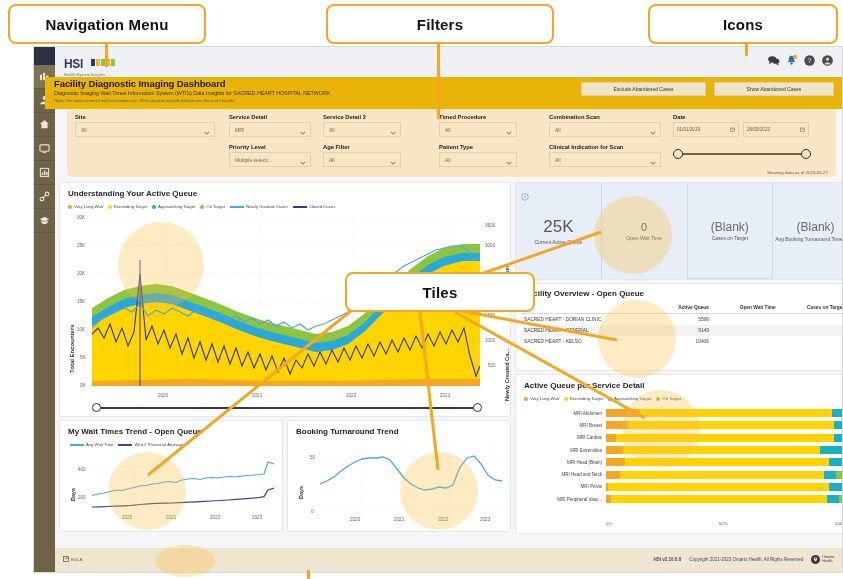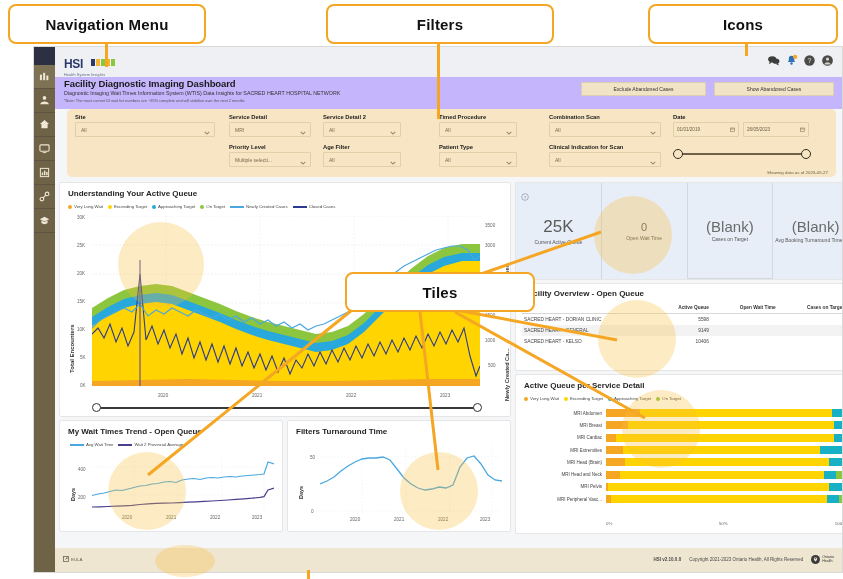--- a/index.html
+++ b/index.html
@@ -55,22 +55,22 @@
 
   .hdr-icons {
     position: absolute; right: 8px; top: 6px;
     display: flex; gap: 5px; align-items: center;
   }
   .hdr-icons .ic { width: 13px; height: 13px; display:block; }
   .hdr-icons .ic svg { width: 13px; height: 13px; }
 
   
   .titleband {
-    position: absolute; left: 21px; top: 30px; right: 0; height: 32px;
-    background: #c4b5fd;
+    position: absolute; left: 11px; top: 30px; right: 0; height: 32px;
+    background: #eab308;
   }
   .pg-title { position:absolute; left: 9px; top: 1px; font-size: 9.5px; font-weight: bold; color: #1b1b1b; letter-spacing: -.1px;}
   .pg-sub { position:absolute; left: 9px; top: 13px; font-size: 5.3px; color: #333; }
   .pg-note { position:absolute; left: 9px; top: 21px; font-size: 3.9px; color: #555; }
 
   .btn-abandon {
     position: absolute; top: 5px; height: 14px;
     background: #f0e3c6; border: 1px solid #ddd0b0;
     font-size: 5px; color: #333;
     display: flex; align-items: center; justify-content: center;
@@ -163,21 +163,21 @@
   #cardKpi { left: 460px; top: 2px; width: 344px; height: 98px; background:#e8eef7; }
   .kpi-grid { position: absolute; inset: 0; display: flex; }
   .kpi {
     flex: 1; border-right: 1px solid #cfd8e6;
     display: flex; flex-direction: column; align-items: center; justify-content: center;
     gap: 2px;
   }
   .kpi:last-child { border-right: none; }
   .kpi-val { font-size: 17px; color: #5a5a5a; font-weight: normal; }
   .kpi-val.sm { font-size: 11px; }
-  .kpi-val.blank { font-size: 15px; color: #6a6a6a; }
+  .kpi-val.blank { font-size: 12px; color: #6a6a6a; }
   .kpi-lab { font-size: 5px; color: #555; text-align: center; line-height: 1.25; }
   .kpi-split { flex: 1; display:flex; flex-direction: column; border-right: 1px solid #cfd8e6; }
   .kpi-split > div {
     flex: 1; display:flex; flex-direction: column; align-items:center; justify-content:center; gap:1px;
   }
   .kpi-split > div:first-child { border-bottom: 1px solid #cfd8e6; }
   .help-ic { position: absolute; left: 5px; top: 4px; width: 8px; height: 8px; }
   .help-ic svg { width: 8px; height: 8px; }
 
   
@@ -770,21 +770,21 @@
             <polyline fill="none" stroke="#4a3f8f" stroke-width="1.2" points="0,50 8,49.8 16,49.5 24,49.2 32,48.8 40,48.3 48,47.5 56,46.8 64,46.4 72,46.2 80,46 88,45.6 96,45.2 104,44.8 112,44.4 120,44 128,43.5 136,43 144,42.4 152,41.8 160,41.2 168,40.4 172,39.6 176,33 182,31"></polyline>
           </svg>
         </div>
         <div class="tick" style="left:62px; top:94px;">2020</div>
         <div class="tick" style="left:106px; top:94px;">2021</div>
         <div class="tick" style="left:150px; top:94px;">2022</div>
         <div class="tick" style="left:192px; top:94px;">2023</div>
       </div>
 
       <div class="card" id="cardBook">
-        <div class="card-title">Filters Turnaround Time</div>
+        <div class="card-title">Booking Turnaround Trend</div>
         <div class="axis-ylab" style="left:10px; top:78px; font-size:5.4px;">Days</div>
         <div class="tick" style="left:22px; top:34px;">50</div>
         <div class="tick" style="left:23px; top:88px;">0</div>
         <div class="plot" style="left:32px; top:24px; width:182px; height:70px;">
           <svg viewBox="0 0 182 70" width="182" height="70" preserveAspectRatio="none">
             <g stroke="#ececec" stroke-width="0.6" stroke-dasharray="1.5 2">
               <line x1="0" y1="12" x2="182" y2="12"></line>
               <line x1="0" y1="66" x2="182" y2="66"></line>
               <line x1="42" y1="0" x2="42" y2="70"></line>
               <line x1="86" y1="0" x2="86" y2="70"></line>

